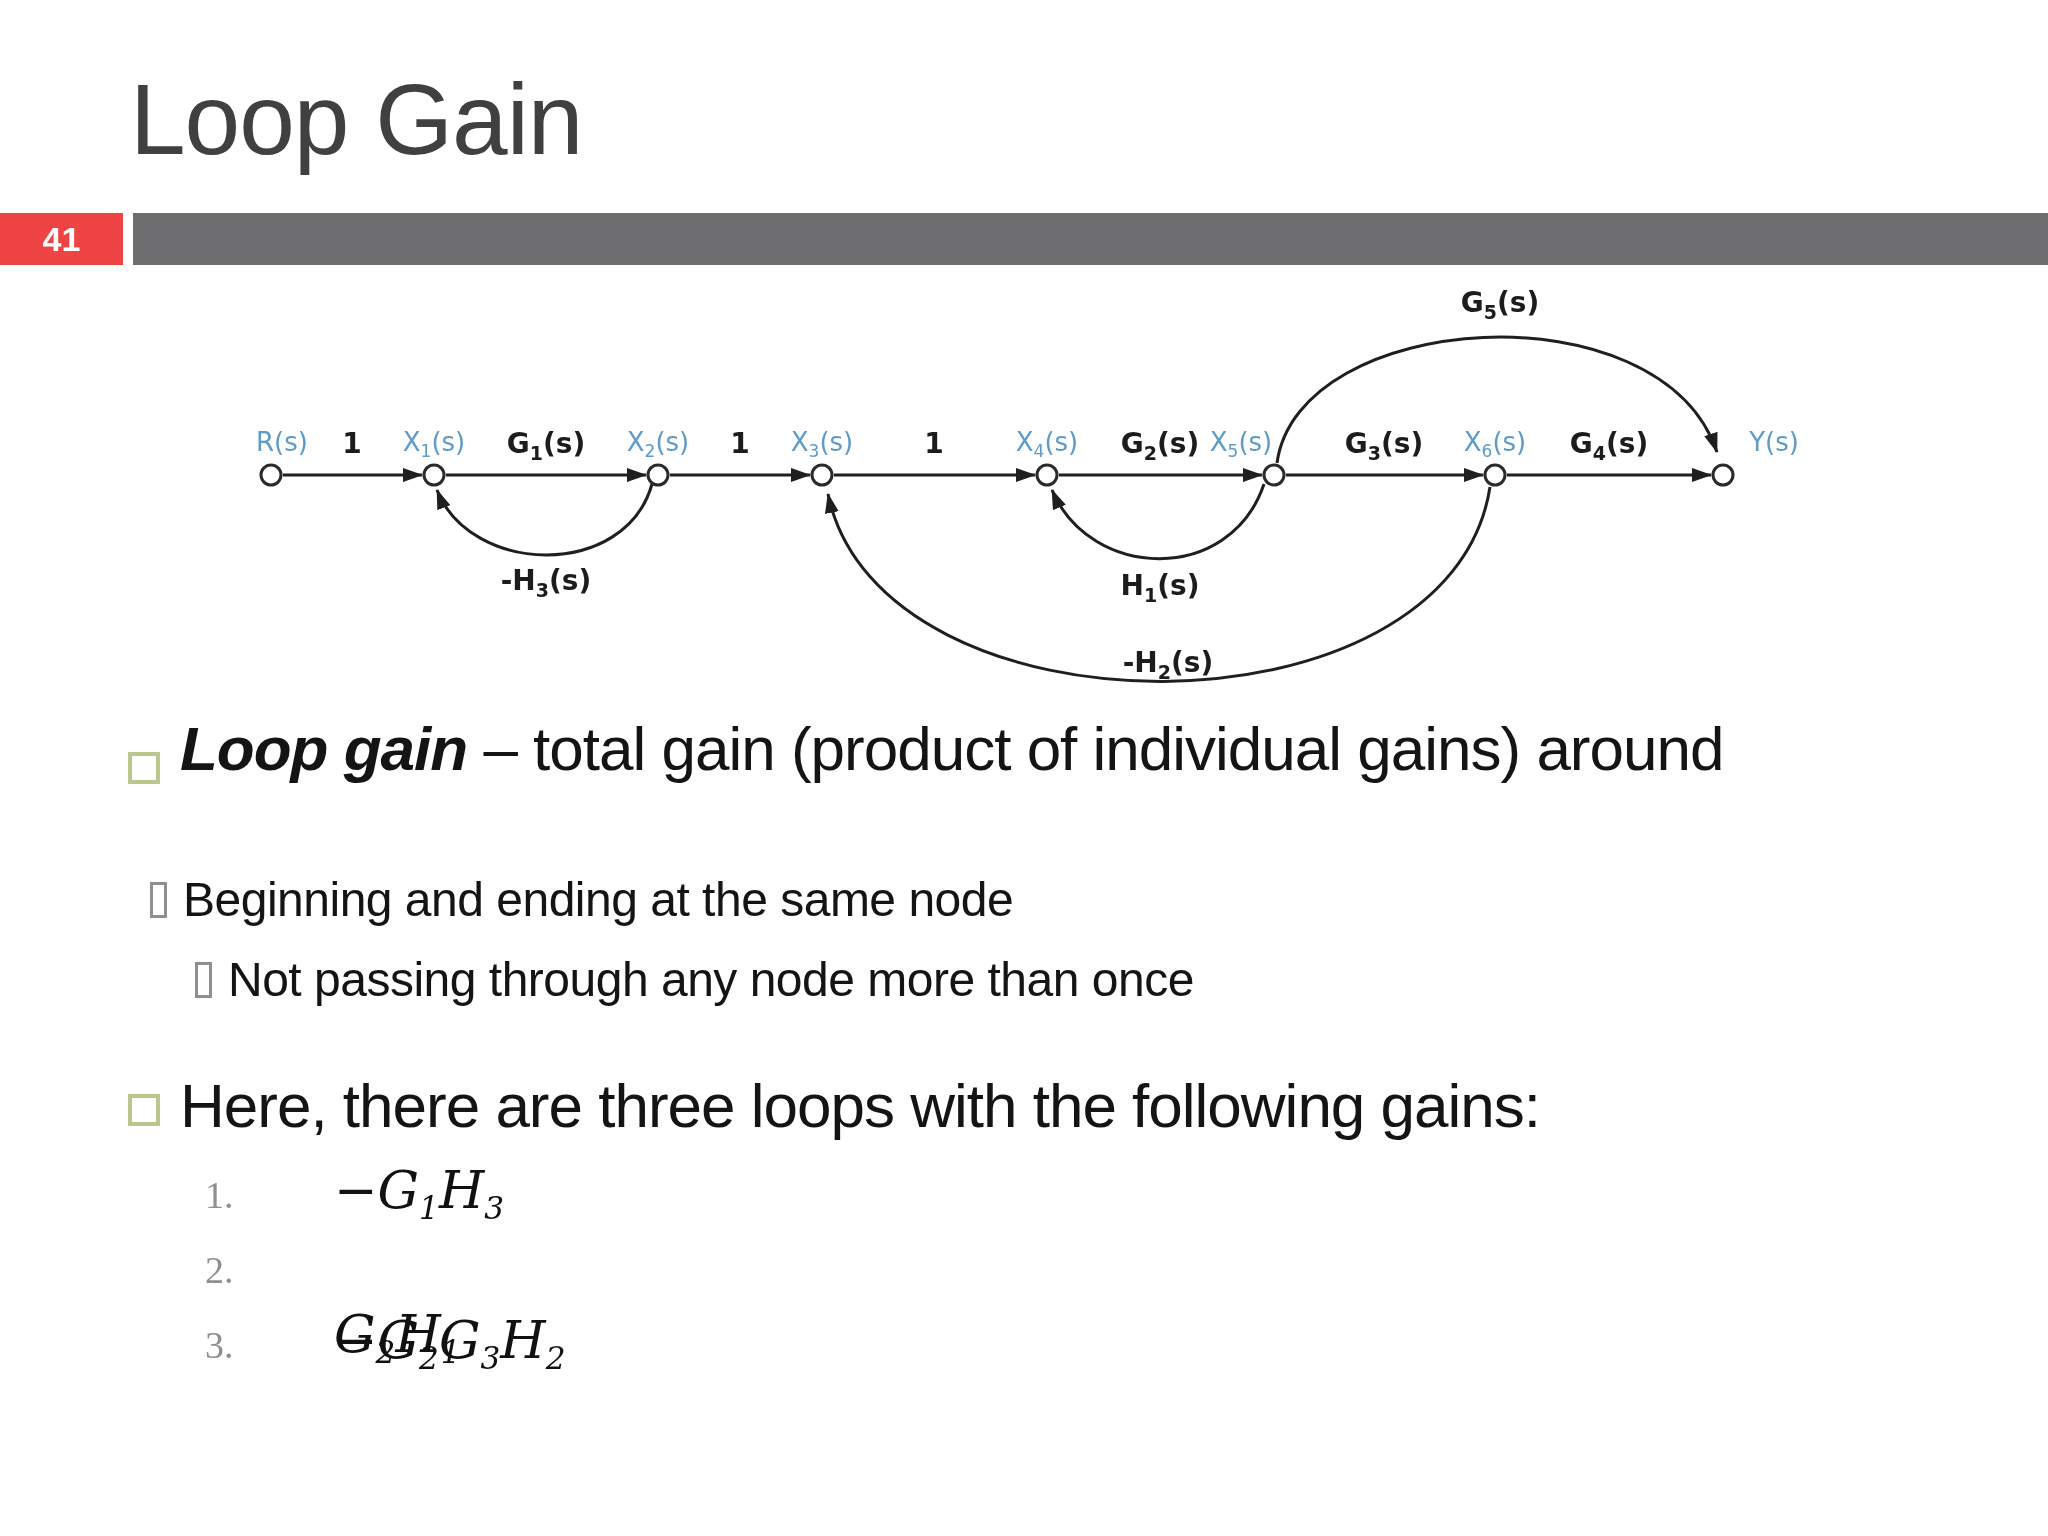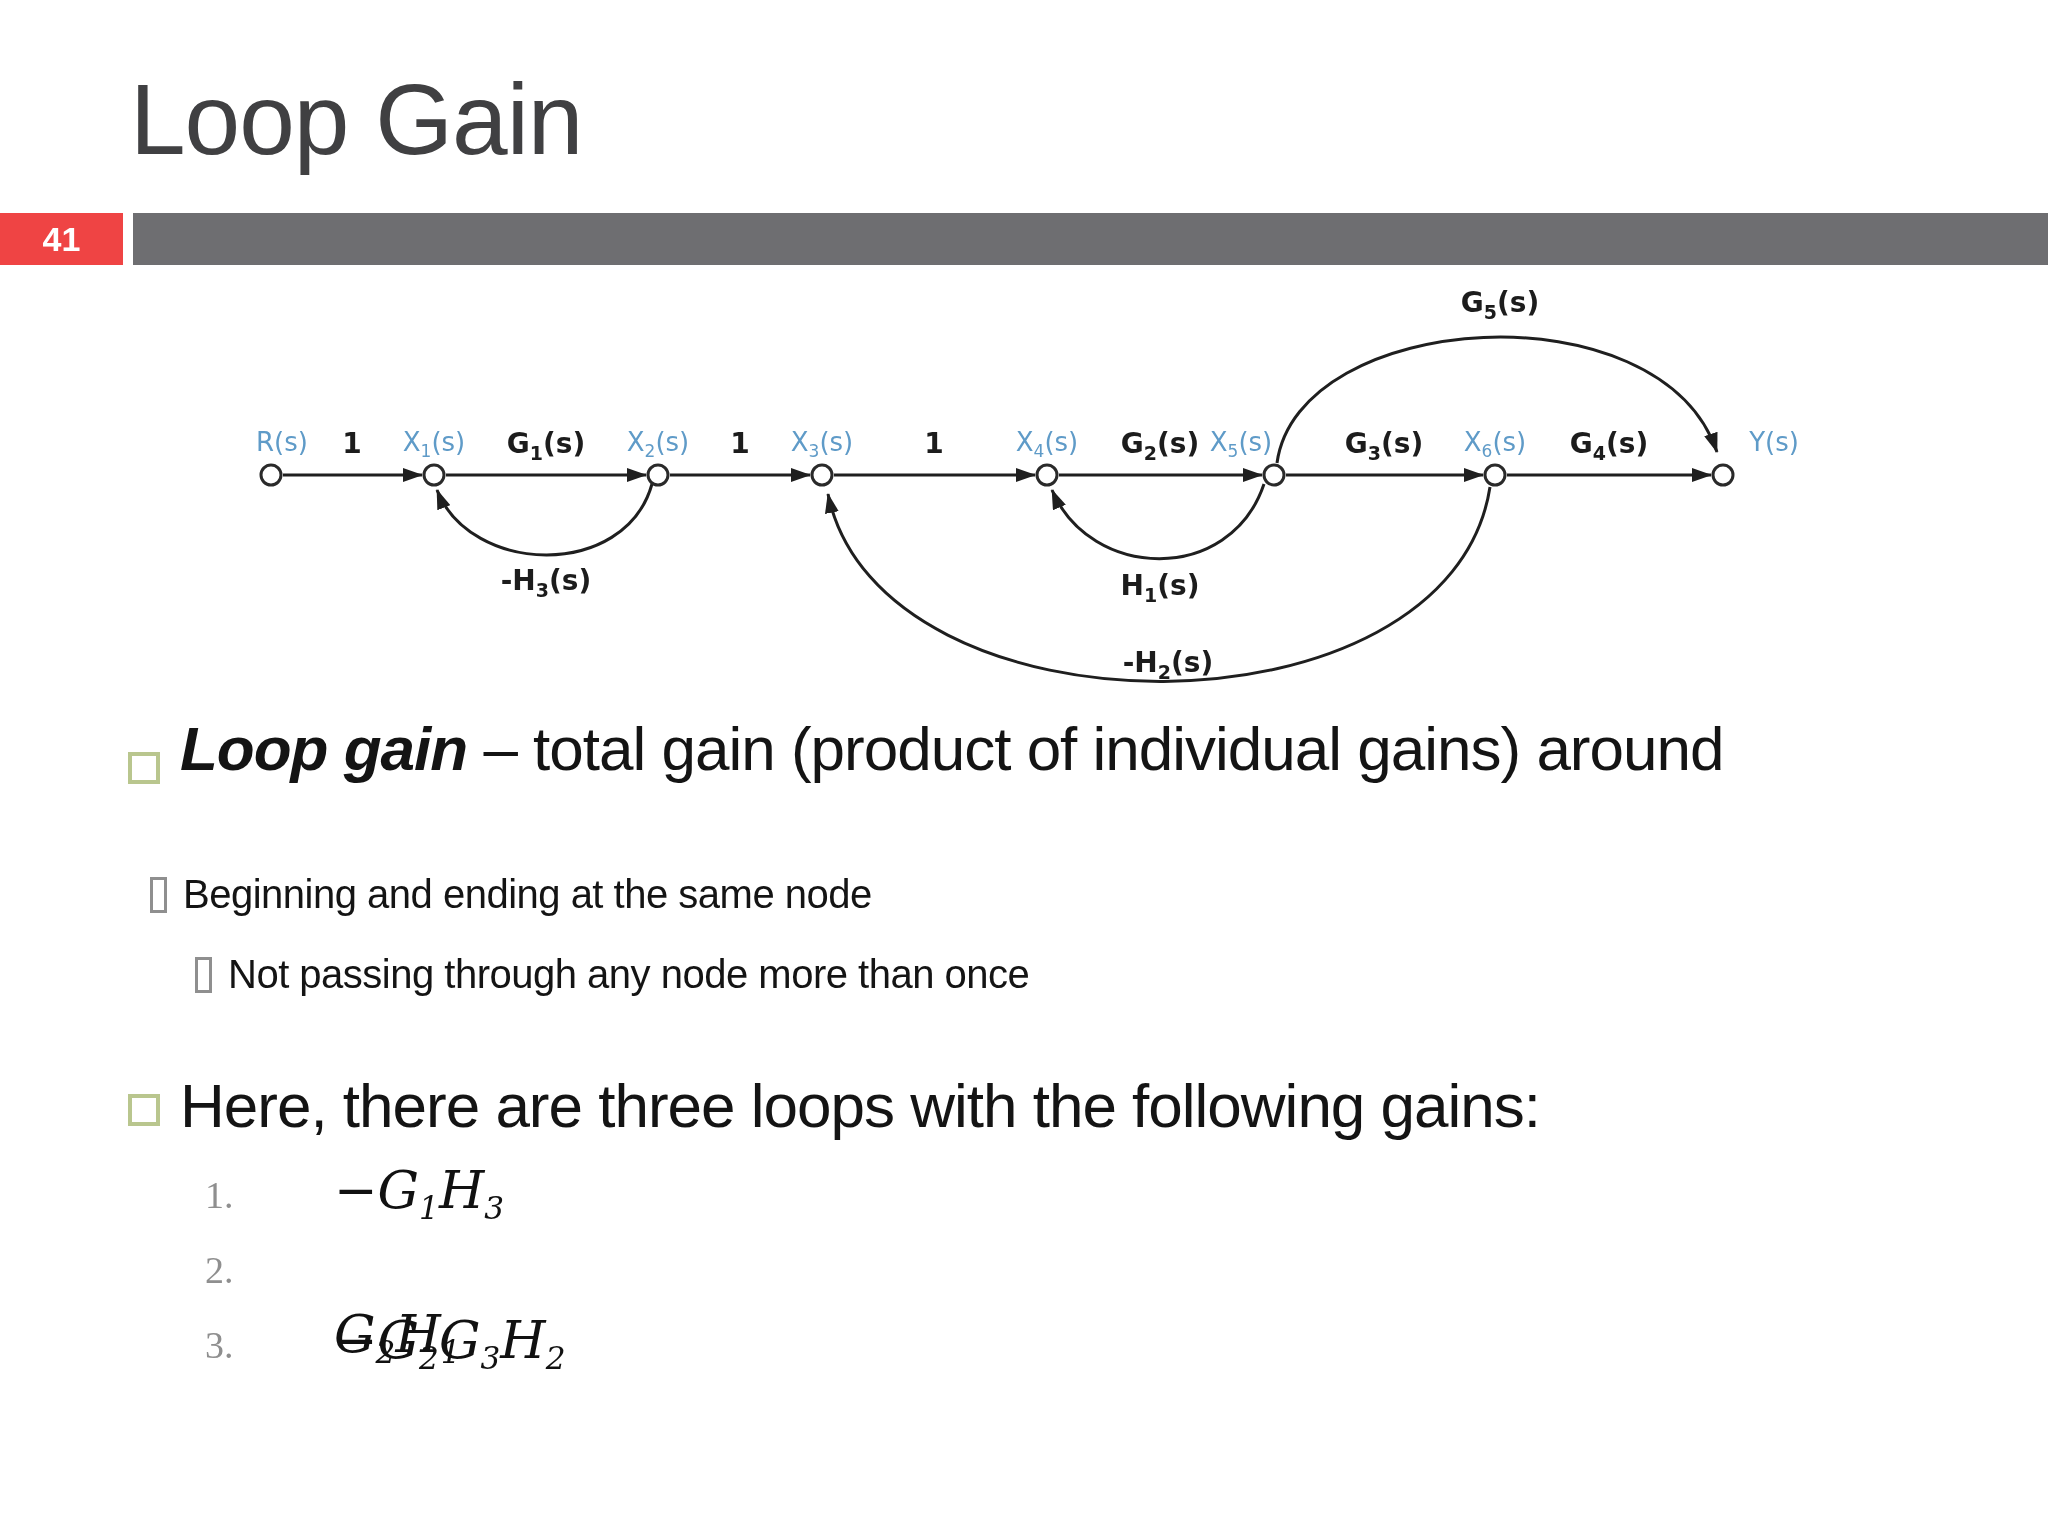--- a/index.html
+++ b/index.html
@@ -29,21 +29,21 @@
   .nsub{font-size:17px;}
   .bsub{font-size:19px;}
   .bullet-square{
     position:absolute;width:24px;height:24px;border:4px solid #b9c68e;background:#ffffff;
   }
   .bullet-text{
     position:absolute;left:180px;font-size:62px;color:#141414;line-height:68px;letter-spacing:-1px;
   }
   .bullet-bold{font-weight:bold;font-style:italic;}
   .sub-bullet{
-    position:absolute;left:150px;font-size:40px;color:#141414;letter-spacing:-0.5px;
+    position:absolute;left:150px;font-size:48px;color:#141414;letter-spacing:-0.5px;
     display:flex;align-items:center;
   }
   .tofu-glyph{
     display:inline-block;width:11px;height:30px;border:3px solid #8f8f8f;
     margin-right:16px;flex:0 0 auto;
   }
   .loop-num{
     position:absolute;left:205px;font-family:"Liberation Serif",serif;
     font-size:38px;color:#8f8f8f;
   }

